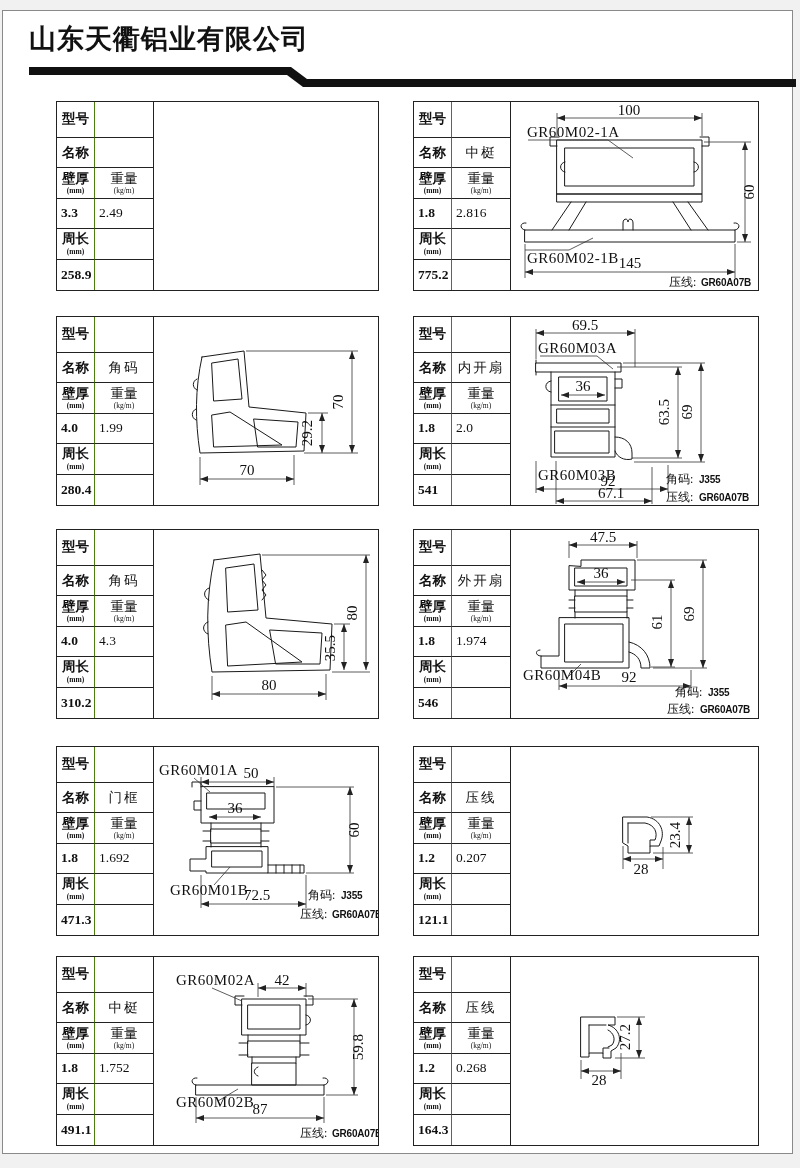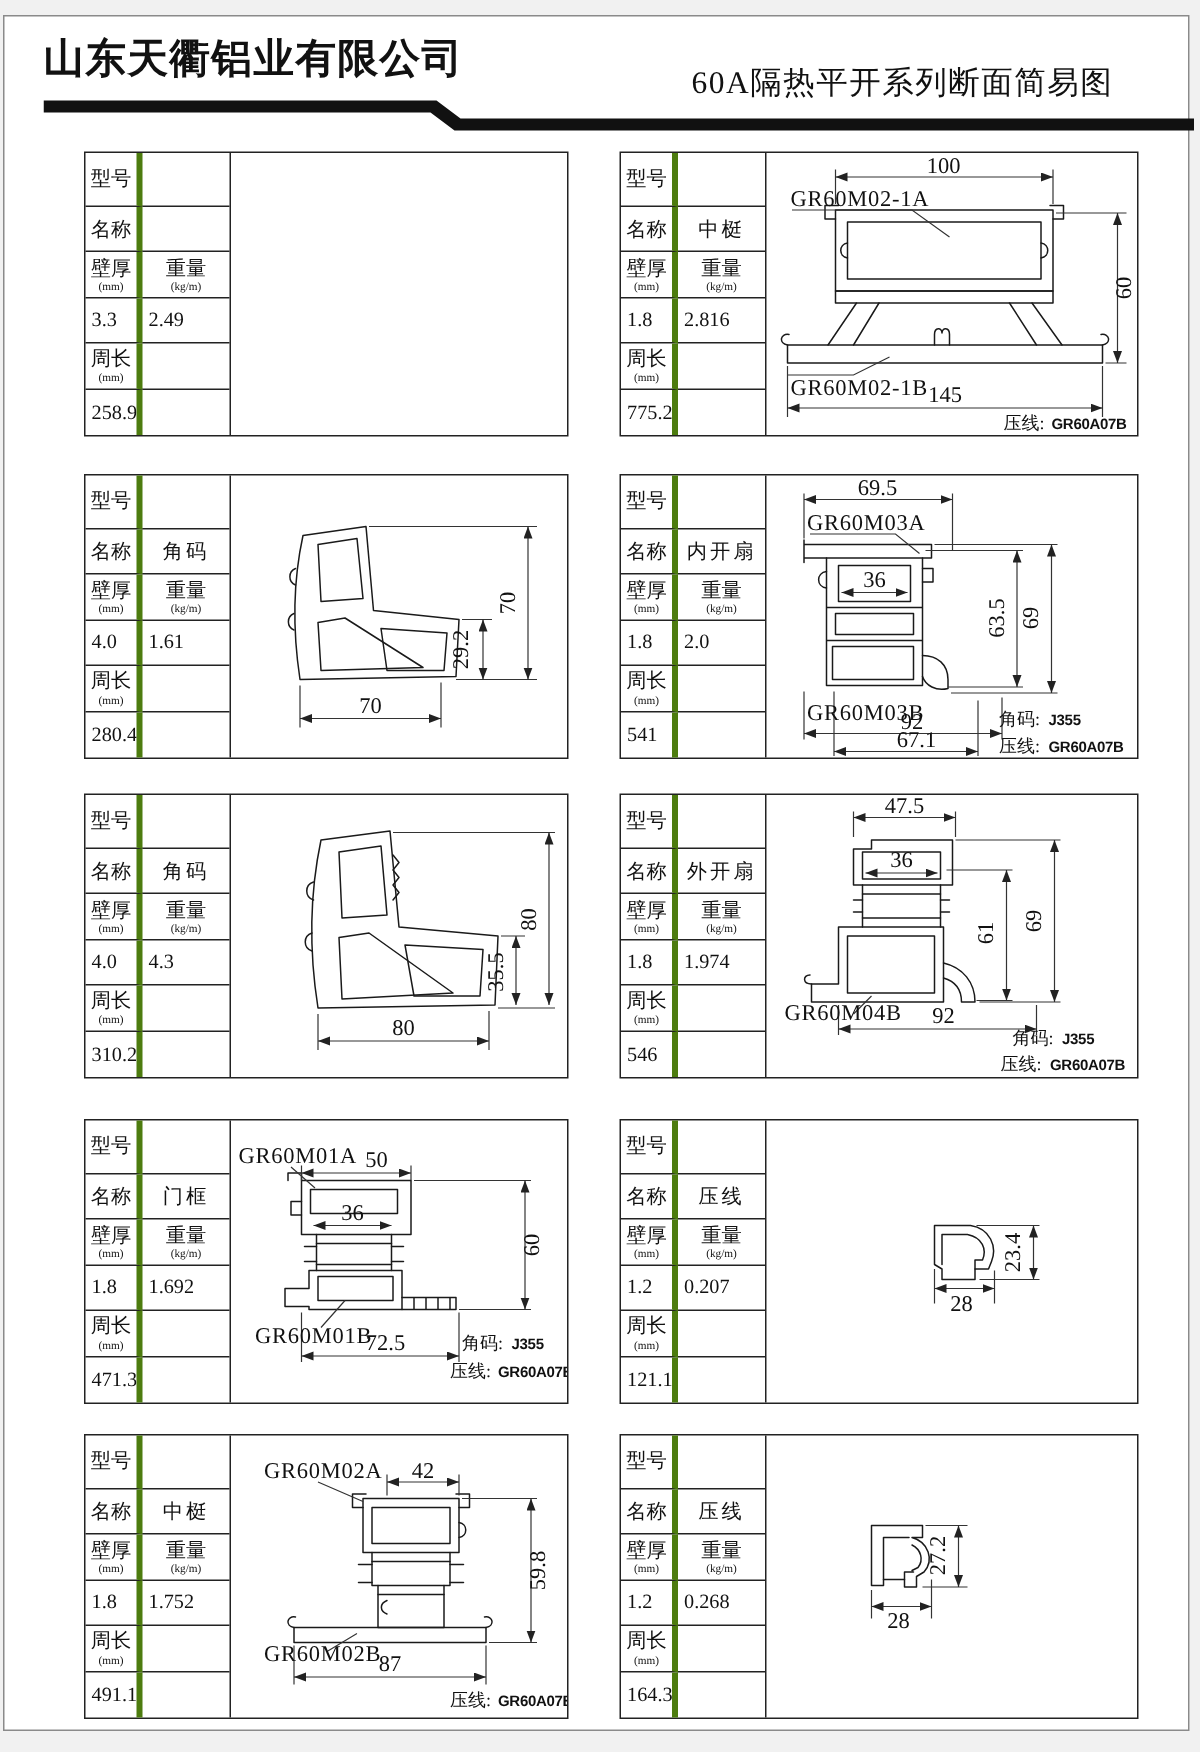--- a/index.html
+++ b/index.html
@@ -8,21 +8,21 @@
   .page{position:absolute;left:2px;top:10px;width:791px;height:1144px;background:#fff;
         border:1px solid #8a8a8a;box-sizing:border-box;}
   .company{position:absolute;left:26px;top:10px;font-size:27px;font-weight:bold;letter-spacing:1px;white-space:nowrap;}
   .subtitle{position:absolute;left:458px;top:30px;font-size:21px;letter-spacing:1px;white-space:nowrap;}
   .rule{position:absolute;left:26px;top:54px;}
   .cell{position:absolute;height:190px;border:1px solid #222;box-sizing:border-box;display:flex;background:#fff;}
   .ptable{width:97px;flex:none;border-right:1px solid #222;box-sizing:border-box;display:grid;
           grid-template-columns:38px 1fr;grid-template-rows:repeat(6,1fr);height:100%;}
   .tc{border-bottom:1px solid #222;display:flex;flex-direction:column;align-items:center;justify-content:center;
       font-size:13.5px;line-height:1.05;overflow:hidden;}
-  .tc.c1{border-right:4px solid #4d7c0f;}
+  .tc.c1{border-right:1px solid #4d7c0f;font-weight:bold;}
   .tc.last{border-bottom:none;}
   .tc.val{align-items:flex-start;padding-left:4px;}
   .tc .unit{font-size:7.5px;margin-top:1px;}
   .tc.mv{font-size:12.5px;letter-spacing:-0.5px;white-space:nowrap;align-items:flex-start;padding-left:2px;margin-top:35px;}
   .tc.cn{letter-spacing:2px;}
   .draw{flex:1;position:relative;}
   .draw svg{position:absolute;left:0;top:0;width:100%;height:100%;}
   svg text{font-family:"Liberation Serif","DejaVu Serif",serif;fill:#111;}
   .p{fill:none;stroke:#1a1a1a;stroke-width:1;stroke-linejoin:round;stroke-linecap:round;}
   .d{fill:none;stroke:#333;stroke-width:0.8;}
@@ -38,21 +38,20 @@
 
   <svg width="0" height="0" style="position:absolute">
     <defs>
       <marker id="ar" markerWidth="10" markerHeight="8" refX="8" refY="3" orient="auto-start-reverse" markerUnits="userSpaceOnUse">
         <path d="M0,0 L8,3 L0,6 Z" fill="#222"></path>
       </marker>
     </defs>
   </svg>
 
   <div class="company">山东天衢铝业有限公司</div>
-  <div class="subtitle">60A隔热平开系列断面简易图</div>
   <svg class="rule" width="768" height="26">
     <polygon points="0,2 262,2 278,14 767,14 767,22 274,22 258,10 0,10" fill="#111"></polygon>
   </svg>
 
   <div class="cell" style="left:53px;top:90px;width:323px">
     <div class="ptable">
       <div class="tc c1">型号</div>
       <div class="tc mv">J146</div>
       <div class="tc c1">名称</div>
       <div class="tc cn"></div>
@@ -134,21 +133,21 @@
       <div class="tc cn">角码</div>
       <div class="tc c1">
           <span>壁厚</span>
           <span class="unit">(mm)</span>
         </div>
       <div class="tc">
           <span>重量</span>
           <span class="unit">(kg/m)</span>
         </div>
       <div class="tc c1 val">4.0</div>
-      <div class="tc val">1.61</div>
+      <div class="tc val">1.99</div>
       <div class="tc c1">
           <span>周长</span>
           <span class="unit">(mm)</span>
         </div>
       <div class="tc"></div>
       <div class="tc c1 val last">280.4</div>
       <div class="tc last"></div>
     </div>
     <div class="draw">
       <svg viewBox="0 0 224 188">

